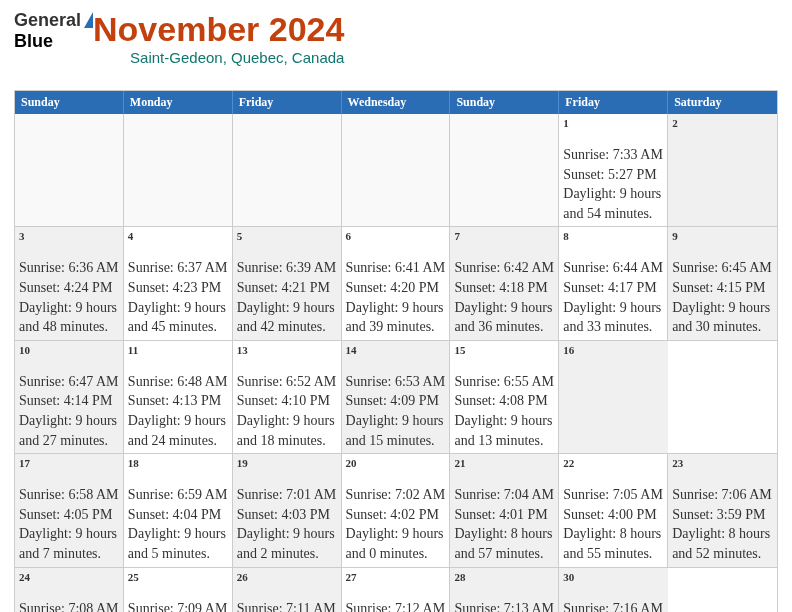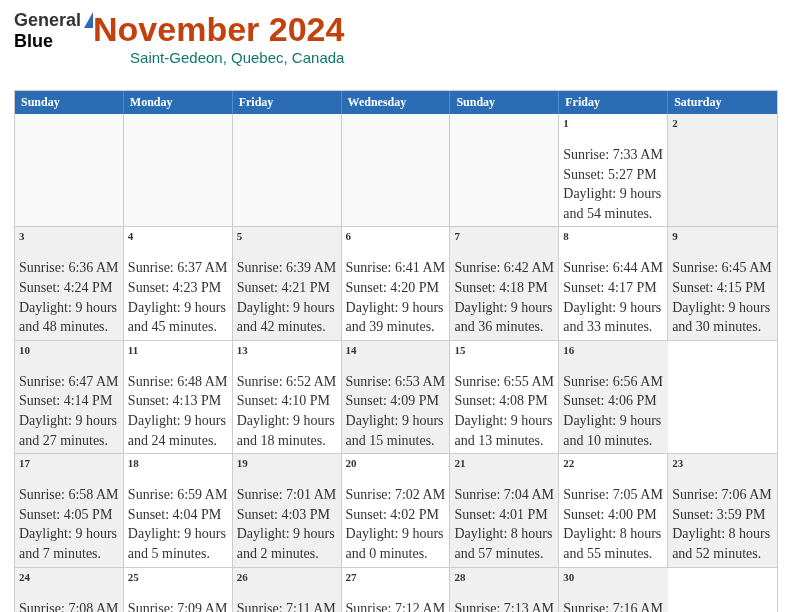--- a/index.html
+++ b/index.html
@@ -180,21 +180,20 @@
           <div class="cal-cell shaded">
             <span class="day-num">14</span>
             <div class="day-info">Sunrise: 6:53 AM<br>Sunset: 4:09 PM<br>Daylight: 9 hours and 15 minutes.</div>
           </div>
           <div class="cal-cell">
             <span class="day-num">15</span>
             <div class="day-info">Sunrise: 6:55 AM<br>Sunset: 4:08 PM<br>Daylight: 9 hours and 13 minutes.</div>
           </div>
           <div class="cal-cell shaded">
             <span class="day-num">16</span>
-            <div class="day-info">Sunrise: 6:56 AM<br>Sunset: 4:06 PM<br>Daylight: 9 hours and 10 minutes.</div>
           </div>
         </div>
         <div class="cal-row">
           <div class="cal-cell shaded">
             <span class="day-num">17</span>
             <div class="day-info">Sunrise: 6:58 AM<br>Sunset: 4:05 PM<br>Daylight: 9 hours and 7 minutes.</div>
           </div>
           <div class="cal-cell">
             <span class="day-num">18</span>
             <div class="day-info">Sunrise: 6:59 AM<br>Sunset: 4:04 PM<br>Daylight: 9 hours and 5 minutes.</div>

